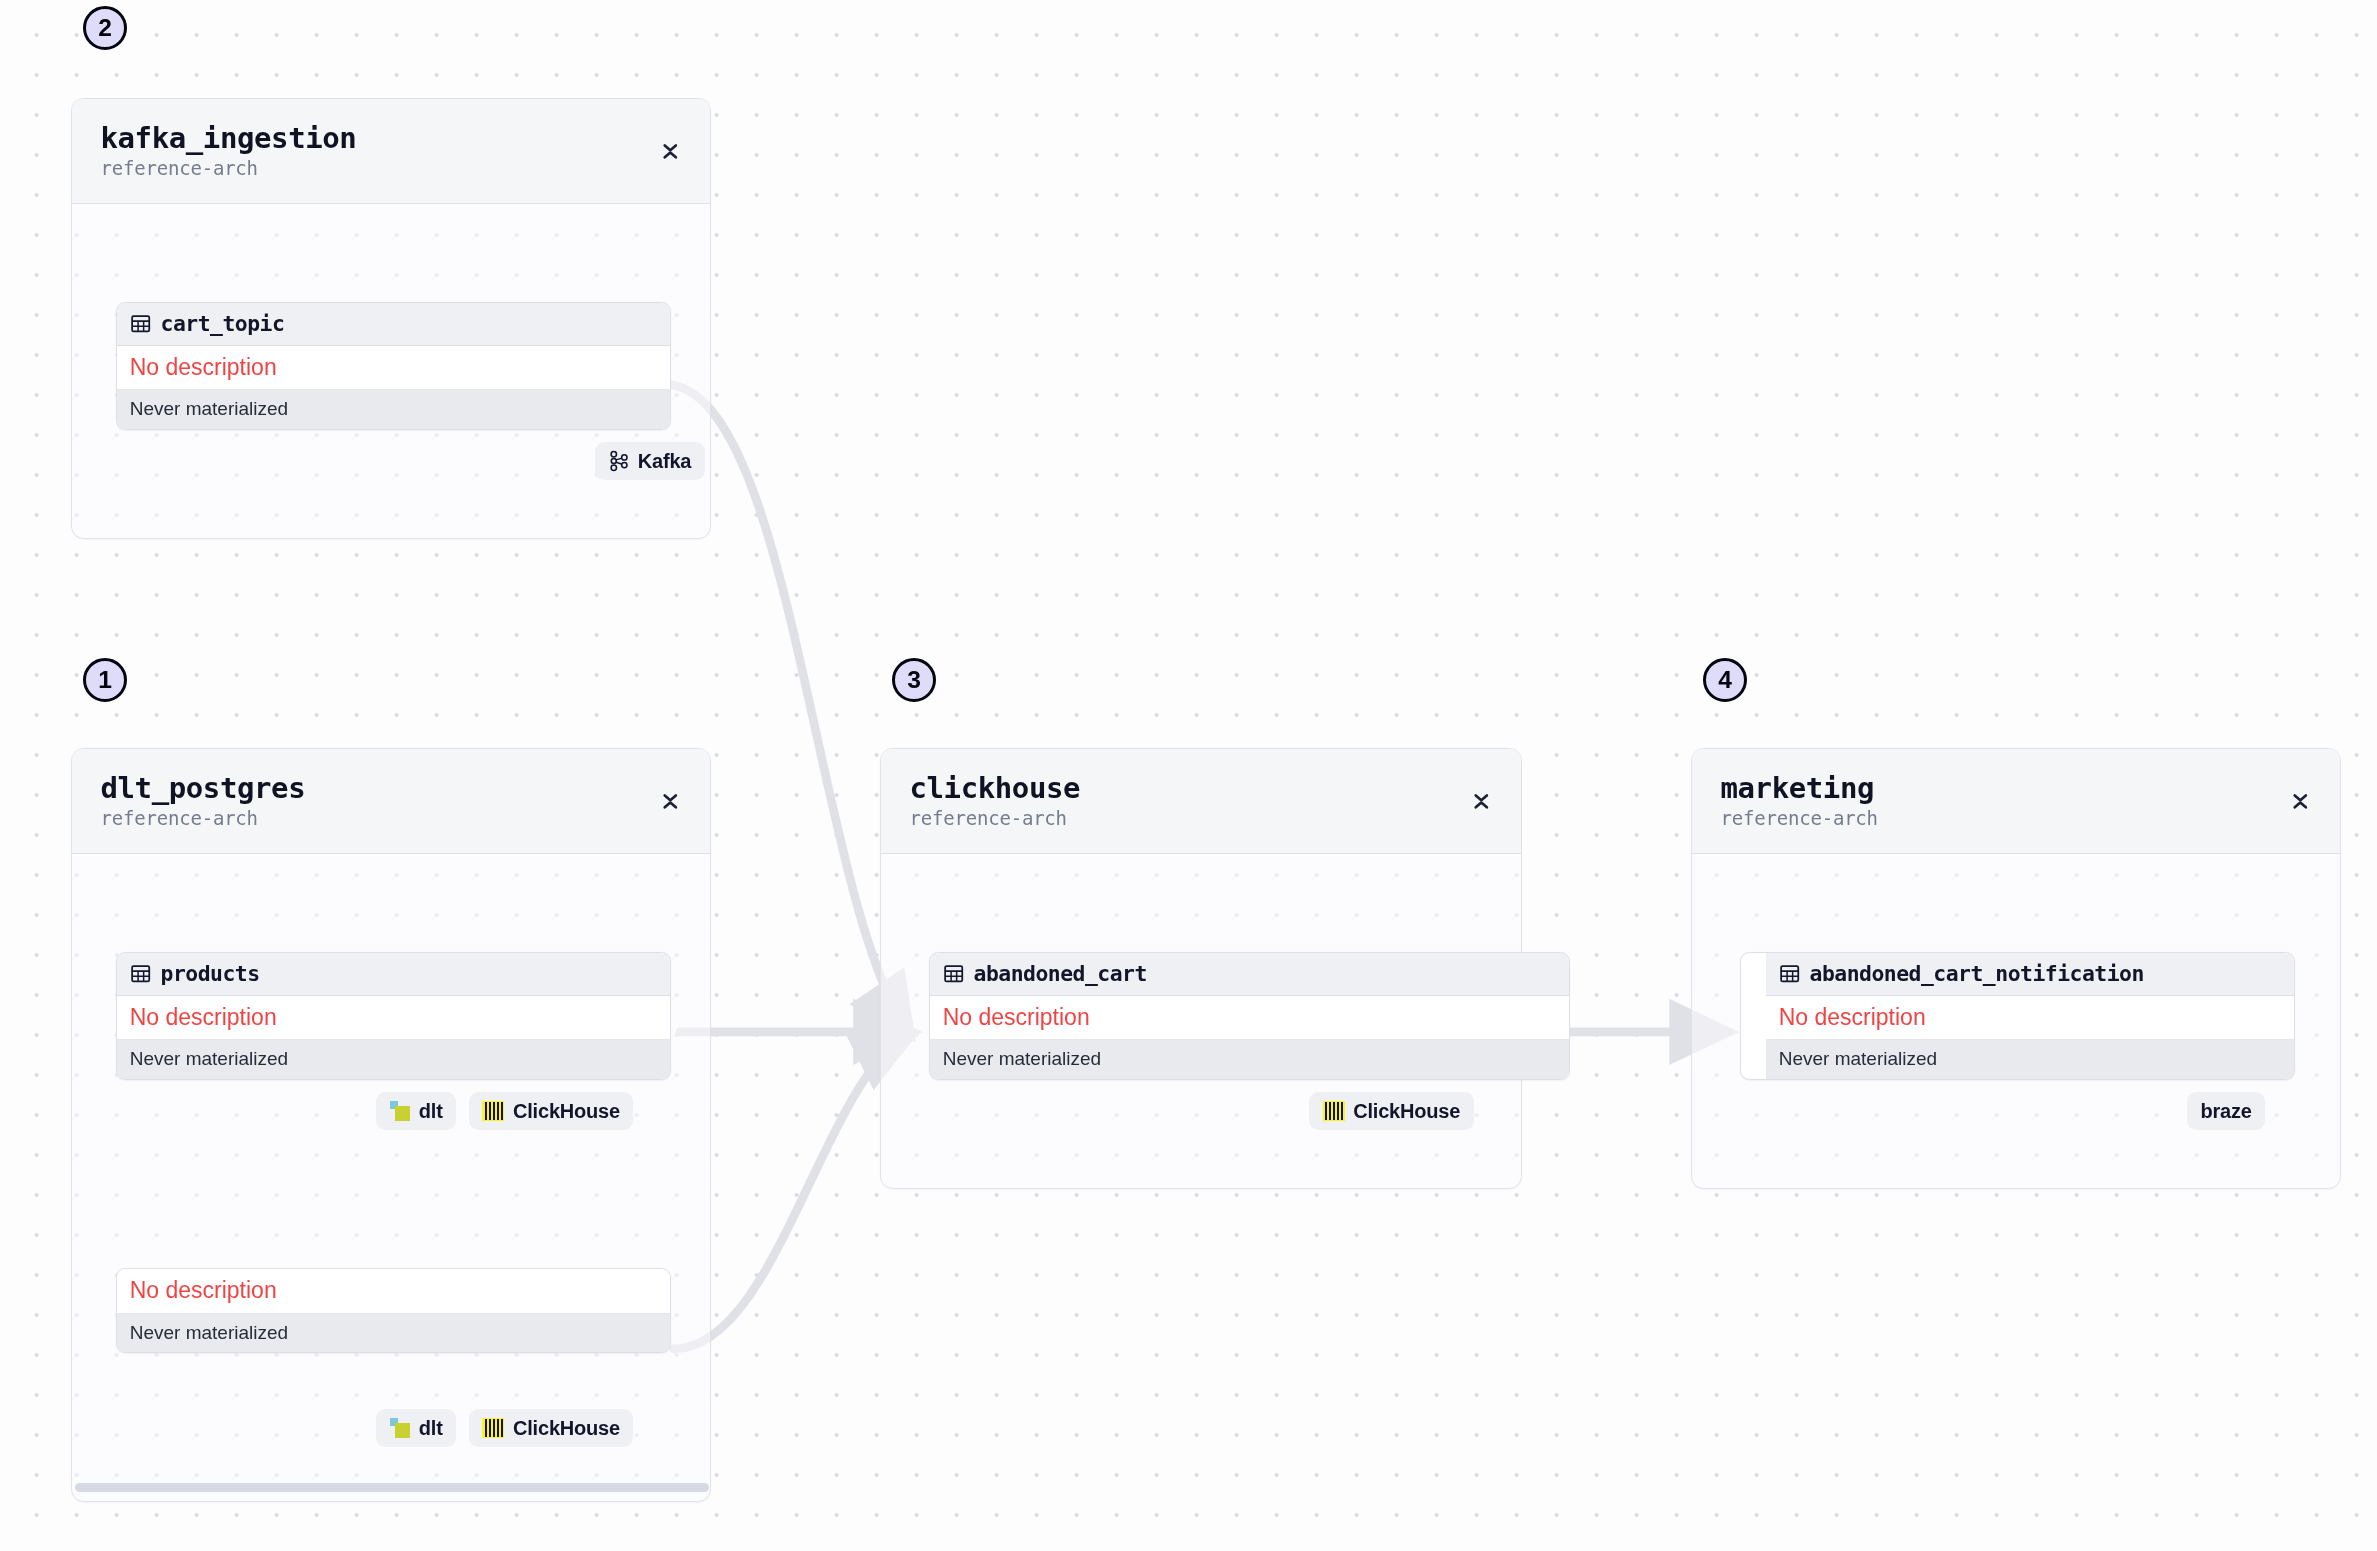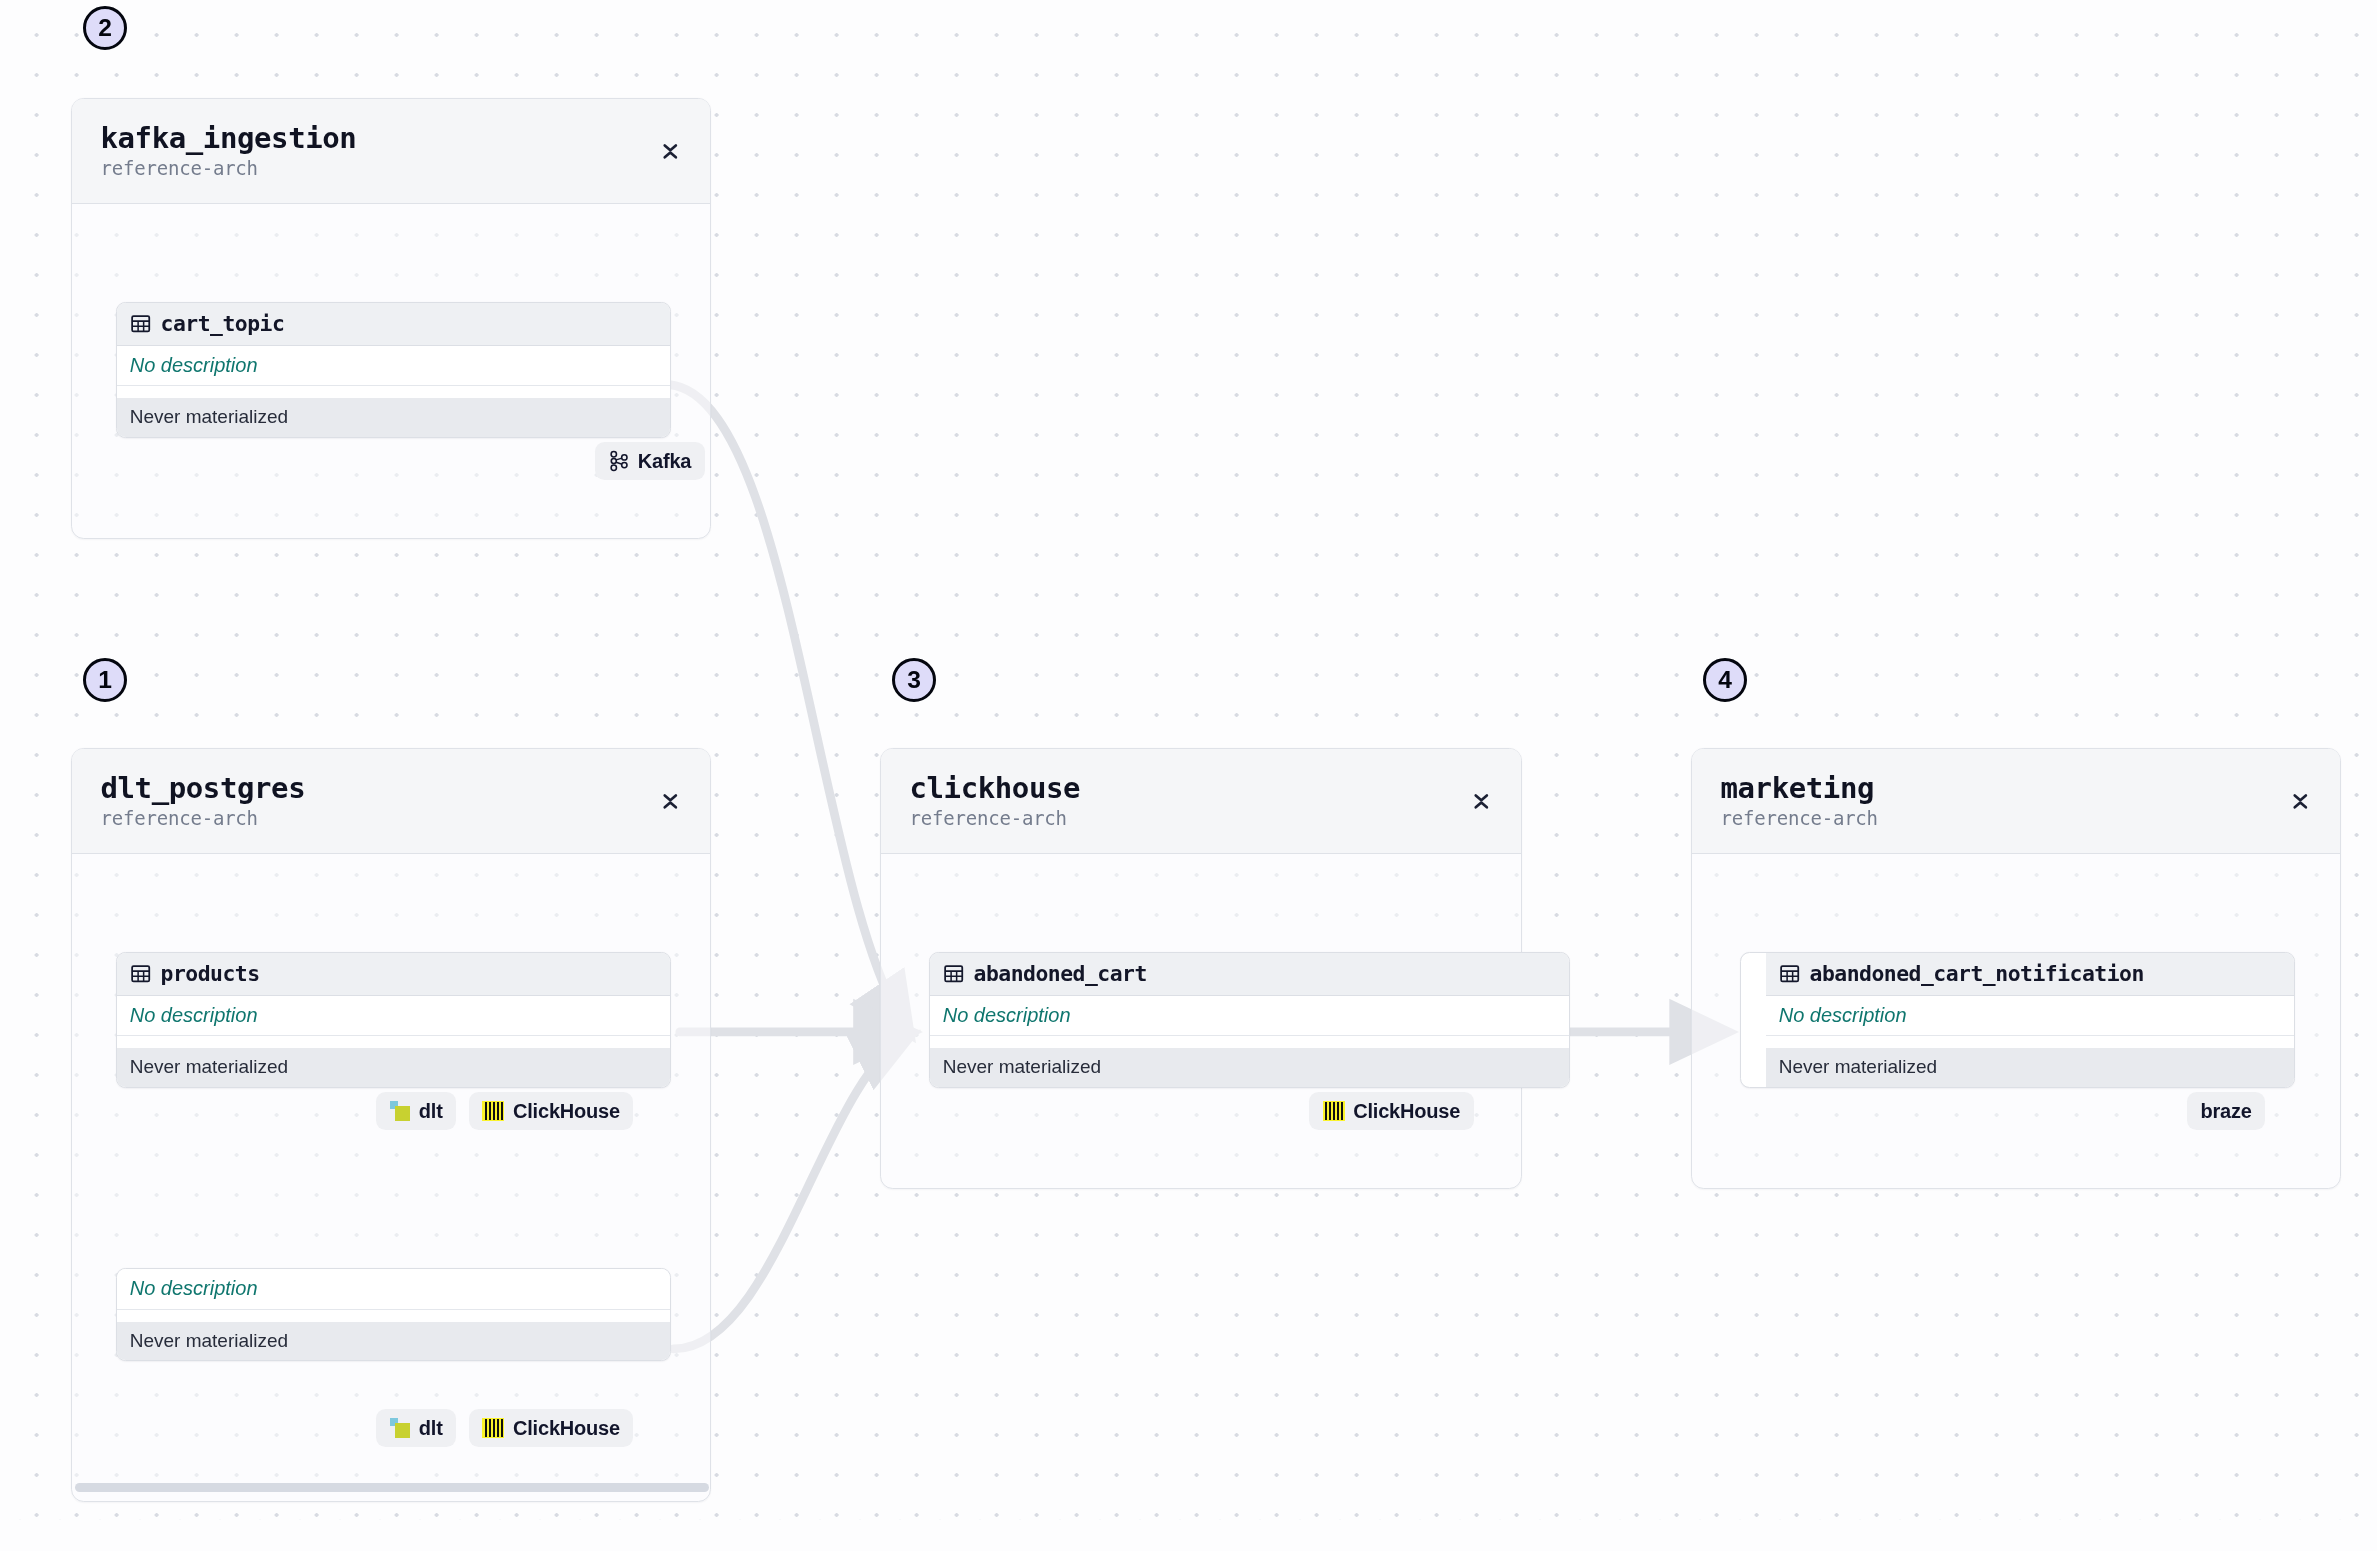--- a/index.html
+++ b/index.html
@@ -99,31 +99,29 @@
     font-family: "DejaVu Sans Mono", "Liberation Mono", monospace;
     font-size: 21.4px;
     font-weight: 700;
     color: #131628;
     letter-spacing: -0.5px;
     white-space: nowrap;
   }
   .tc-desc {
     background: #ffffff;
     padding: 8px 12.7px 8.7px 12.7px;
-    font-size: 20px;
-    color: #0f766e;
+    font-size: 23px;
+    color: #ef4444;
     border-bottom: 1.2px solid #e4e7ec;
-    font-style: italic;
   }
   .tc-mat {
     background: #e8eaee;
     padding: 8px 12.7px 8.7px 12.7px;
     font-size: 19px;
     color: #272c3a;
-    margin-top: 12px;
   }
 
   
   .badge-row {
     position: absolute;
     display: flex;
     align-items: center;
     gap: 12.7px;
     z-index: 4;
     text-align: right;

